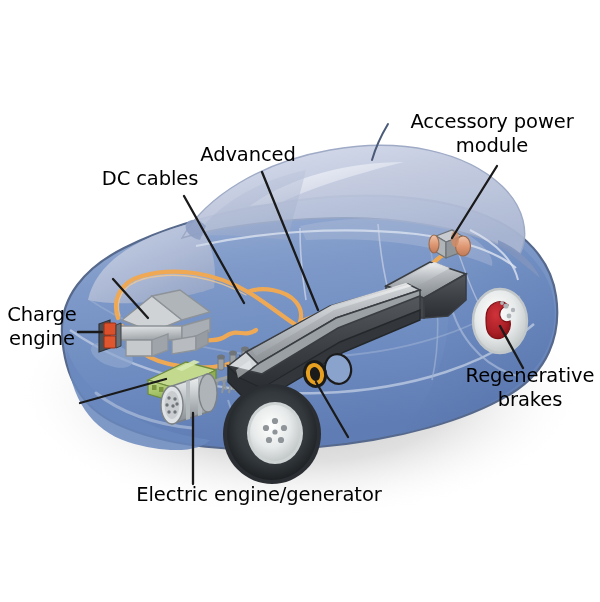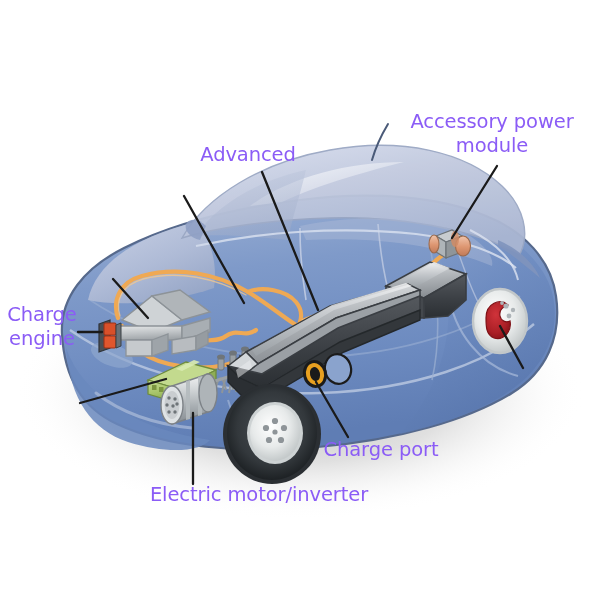--- a/index.html
+++ b/index.html
@@ -8,21 +8,21 @@
     font-family:"DejaVu Sans","Liberation Sans",sans-serif;
     width:600px;height:602px;overflow:hidden;
   }
   #stage{
     position:relative;width:600px;height:602px;background:#ffffff;
   }
   #art{position:absolute;left:0;top:0;width:600px;height:602px;}
 
   .lbl{
     position:absolute;
-    color:#8b5cf6;
+    color:#000000;
     font-family:"DejaVu Sans","Liberation Sans",sans-serif;
     font-size:19.5px;
     line-height:24px;
     letter-spacing:-0.1px;
     white-space:pre;
     text-align:center;
   }
   .lbl.c{transform:translateX(-50%);}
 
   
@@ -407,24 +407,26 @@
       <line x1="348" y1="437" x2="316" y2="382"></line>
       <line x1="523" y1="368" x2="500" y2="326"></line>
     </g>
   </svg>
 
   <div class="lbl c" id="lbl-accessory">Accessory power
 module</div>
 
   <div class="lbl c" id="lbl-battery">Advanced</div>
 
+  <div class="lbl c" id="lbl-dccables">DC cables</div>
 
 
   <div class="lbl c" id="lbl-charge-module">Charge
 engine</div>
 
 
-  <div class="lbl c" id="lbl-motor">Electric motor/inverter</div>
-
-  <div class="lbl c" id="lbl-chargeport">Charge port</div>
-
+  <div class="lbl c" id="lbl-motor">Electric engine/generator</div>
+
+
+  <div class="lbl c" id="lbl-regen">Regenerative
+brakes</div>
 
 </div>
 
 </body></html>

